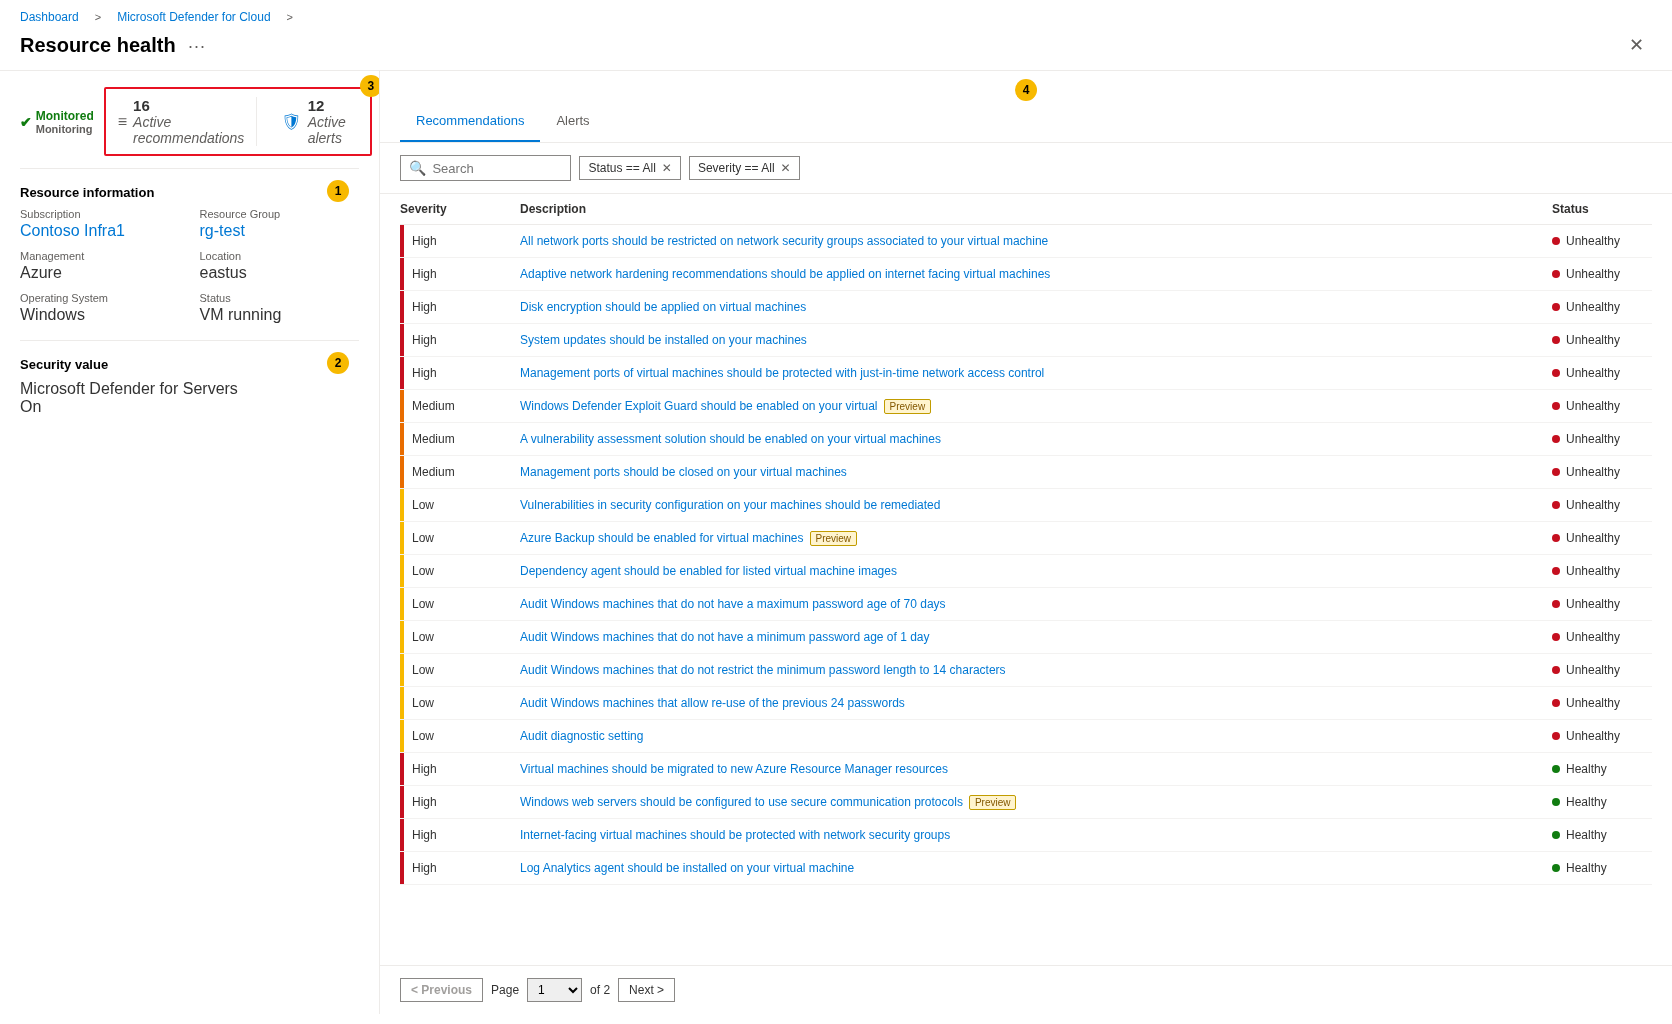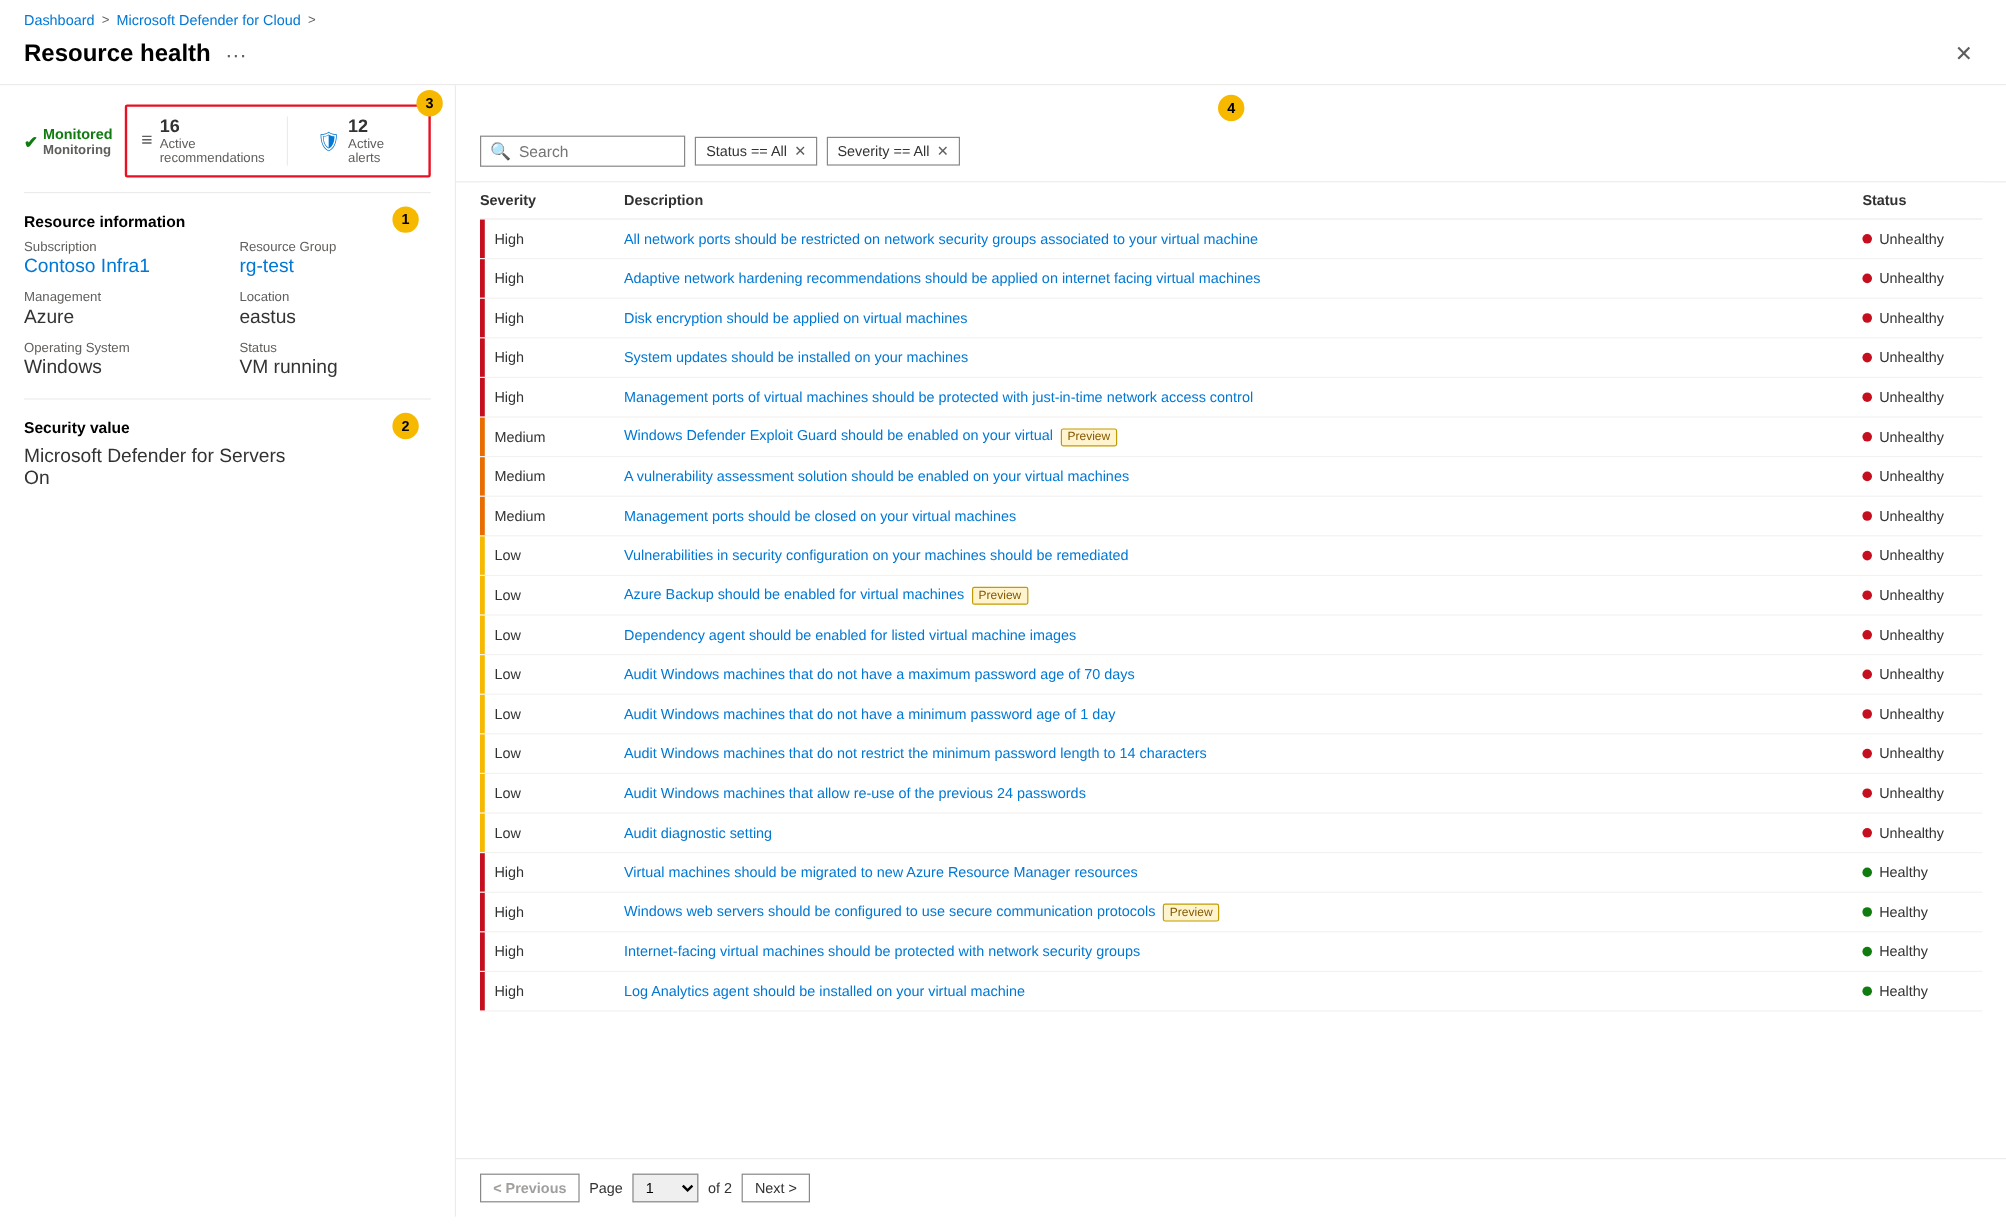--- a/index.html
+++ b/index.html
@@ -1,18 +1,18 @@
 <!DOCTYPE html>
 <html><head>
   <meta charset="utf-8">
   <style>
     * { box-sizing: border-box; margin: 0; padding: 0; }
     body { font-family: 'Segoe UI', Arial, sans-serif; font-size: 13px; background: #fff; color: #333; }
 
-    .breadcrumb { display: flex; align-items: center; gap: 6px; font-size: 12px; color: #0078d4; padding: 10px 20px 4px; }
+    .breadcrumb { display: flex; align-items: center; gap: 16px; font-size: 12px; color: #0078d4; padding: 10px 20px 4px; }
     .breadcrumb span { color: #605e5c; }
     .breadcrumb a { color: #0078d4; text-decoration: none; cursor: pointer; }
     .breadcrumb .sep { color: #605e5c; font-size: 11px; }
 
     .page-header { display: flex; align-items: center; justify-content: space-between; padding: 2px 20px 10px; }
     .page-title-row { display: flex; align-items: flex-end; gap: 12px; }
     .page-title { font-size: 20px; font-weight: 600; color: #000; }
     .ellipsis-btn { cursor: pointer; color: #605e5c; font-size: 18px; }
     .close-btn { font-size: 18px; cursor: pointer; color: #605e5c; border: none; background: none; padding: 4px 8px; }
 
@@ -27,21 +27,21 @@
     .monitored-badge { display: flex; align-items: center; gap: 4px; color: #107c10; font-size: 12px; font-weight: 600; }
     .monitored-badge .check-icon { color: #107c10; font-size: 14px; }
 
     .stats-box { border: 2px solid #e81123; border-radius: 2px; display: flex; gap: 0; padding: 8px 12px; }
     .stat-item { display: flex; align-items: center; gap: 6px; padding: 0 12px; }
     .stat-item:first-child { padding-left: 0; border-right: 1px solid #edebe9; margin-right: 12px; }
     .stat-icon { font-size: 16px; color: #605e5c; }
     .stat-icon.list-icon { color: #605e5c; }
     .stat-icon.alert-icon { color: #0078d4; }
     .stat-number { font-weight: 700; font-size: 15px; }
-    .stat-label { font-size: 11px; color: #605e5c; }
+    .stat-label { font-size: 14px; color: #605e5c; font-style: italic; }
 
     .section-title { font-size: 13px; font-weight: 600; margin: 16px 0 8px; color: #000; }
     .info-grid { display: grid; grid-template-columns: 1fr 1fr; gap: 10px 20px; margin-bottom: 16px; }
     .info-item label { font-size: 11px; color: #605e5c; display: block; margin-bottom: 2px; }
     .info-item .info-value { font-size: 16px; color: #333; }
     .info-item .info-value.link { color: #0078d4; cursor: pointer; }
 
     .divider { border: none; border-top: 1px solid #edebe9; margin: 12px 0; }
 
     
@@ -201,20 +201,24 @@
     </div>
 
   </div>
 
   <div class="right-panel">
 
     <div class="right-annotation-4">
       <div class="annotation-number">4</div>
     </div>
 
+    <div class="tabs-bar">
+      <div class="tab active">Recommendations</div>
+      <div class="tab">Alerts</div>
+    </div>
 
     <div class="toolbar">
       <div class="search-box">
         <span class="search-icon">🔍</span>
         <input type="text" placeholder="Search" style="">
       </div>
       <div class="filter-tag">
         <span>Status == All</span>
         <span class="x">✕</span>
       </div>

